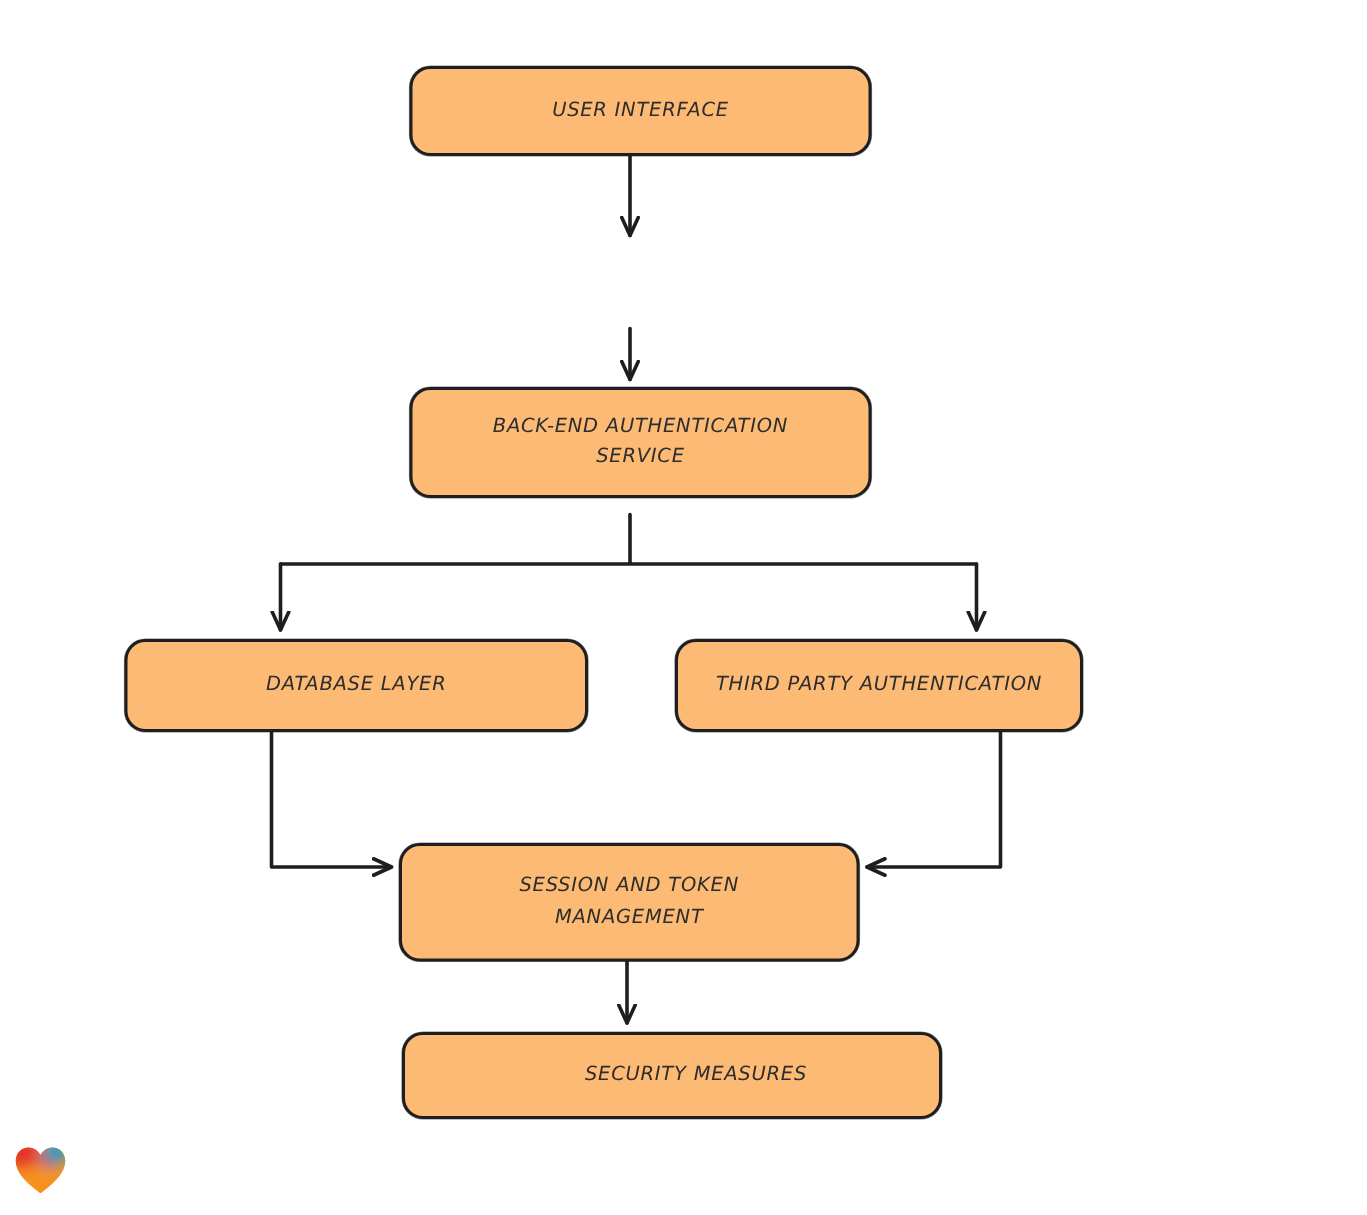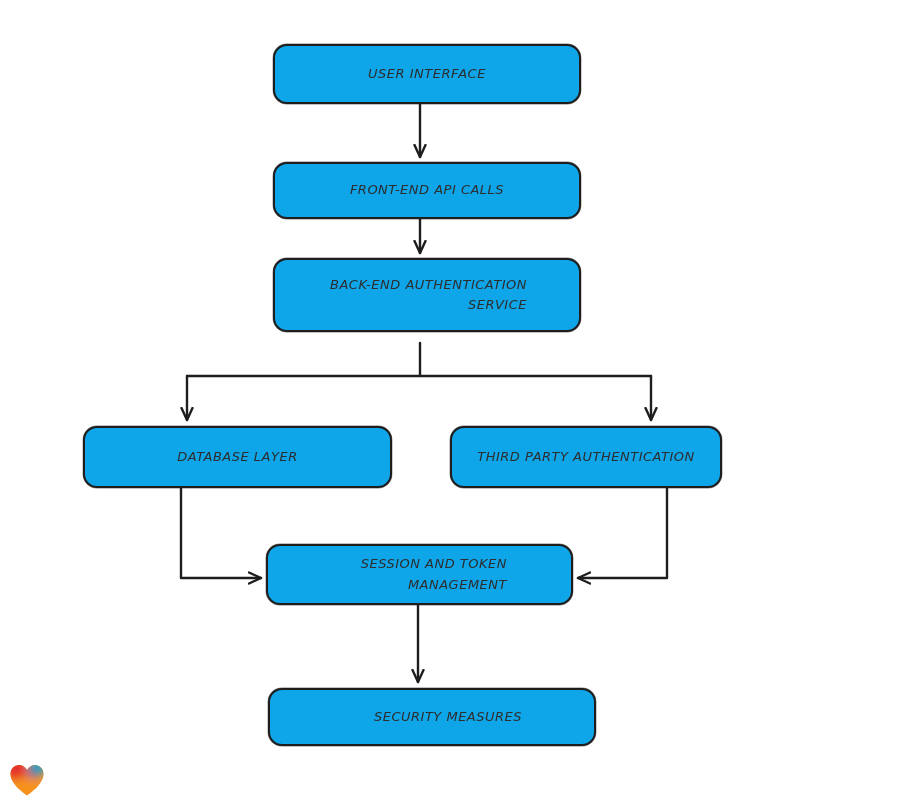--- a/index.html
+++ b/index.html
@@ -7,46 +7,46 @@
     position:relative;
     width:911px;height:810px;
     background:#ffffff;
     font-family:"DejaVu Sans","Liberation Sans",sans-serif;
     overflow:hidden;
   }
   .connectors{position:absolute;left:0;top:0;}
   .node{
     position:absolute;
     box-sizing:border-box;
-    background:#0ea5e9;
+    background:#fdba74;
     border:2.6px solid #1e1e1e;
     border-radius:14px;
     display:flex;align-items:center;justify-content:center;
-    text-align:right;
+    text-align:center;
     box-shadow:0 0 0 0.4px rgba(30,30,30,0.55);
   }
   .node .label{
     display:inline-block;
     font-size:13px;
     font-style:italic;
     letter-spacing:0.5px;
     line-height:1.55;
     color:#2d2d2d;
     text-transform:uppercase;
   }
   .node .label.w200{max-width:200px;}
   .node .label.w175{max-width:175px;}
   
   #n-user-interface      {left:273px; top:44px;  width:308px; height:60px;}
   #n-front-end-api-calls {left:273px; top:162px; width:308px; height:57px;}
   #n-back-end-auth       {left:273px; top:258px; width:308px; height:74px;}
   #n-database-layer      {left:63px;  top:426px; width:309px; height:62px;margin-left:20px;}
   #n-third-party-auth    {left:450px; top:426px; width:272px; height:62px;}
-  #n-session-token       {left:266px; top:544px; width:307px; height:61px;}
-  #n-security-measures   {left:268px; top:688px; width:328px; height:58px;padding-left:32px;}
+  #n-session-token       {left:266px; top:562px; width:307px; height:79px;}
+  #n-security-measures   {left:268px; top:688px; width:360px; height:58px;padding-left:32px;}
   .heart-logo{
     position:absolute;
     left:7px; top:761px;
     width:40px; height:39px;
   }
 </style>
 </head>
 <body>
 
 <div class="canvas">
@@ -66,23 +66,20 @@
       <path d="M181,488 L181,578 L261,578" marker-end="url(#arrow)"></path>
       <path d="M667,488 L667,578 L578,578" marker-end="url(#arrow)"></path>
       <path d="M418,603 L418,682" marker-end="url(#arrow)"></path>
     </g>
   </svg>
 
   <div class="node" id="n-user-interface">
     <span class="label">USER INTERFACE</span>
   </div>
 
-  <div class="node" id="n-front-end-api-calls">
-    <span class="label">FRONT-END API CALLS</span>
-  </div>
 
   <div class="node" id="n-back-end-auth">
     <span class="label w200">BACK-END AUTHENTICATION SERVICE</span>
   </div>
 
   <div class="node" id="n-database-layer">
     <span class="label">DATABASE LAYER</span>
   </div>
 
   <div class="node" id="n-third-party-auth">

